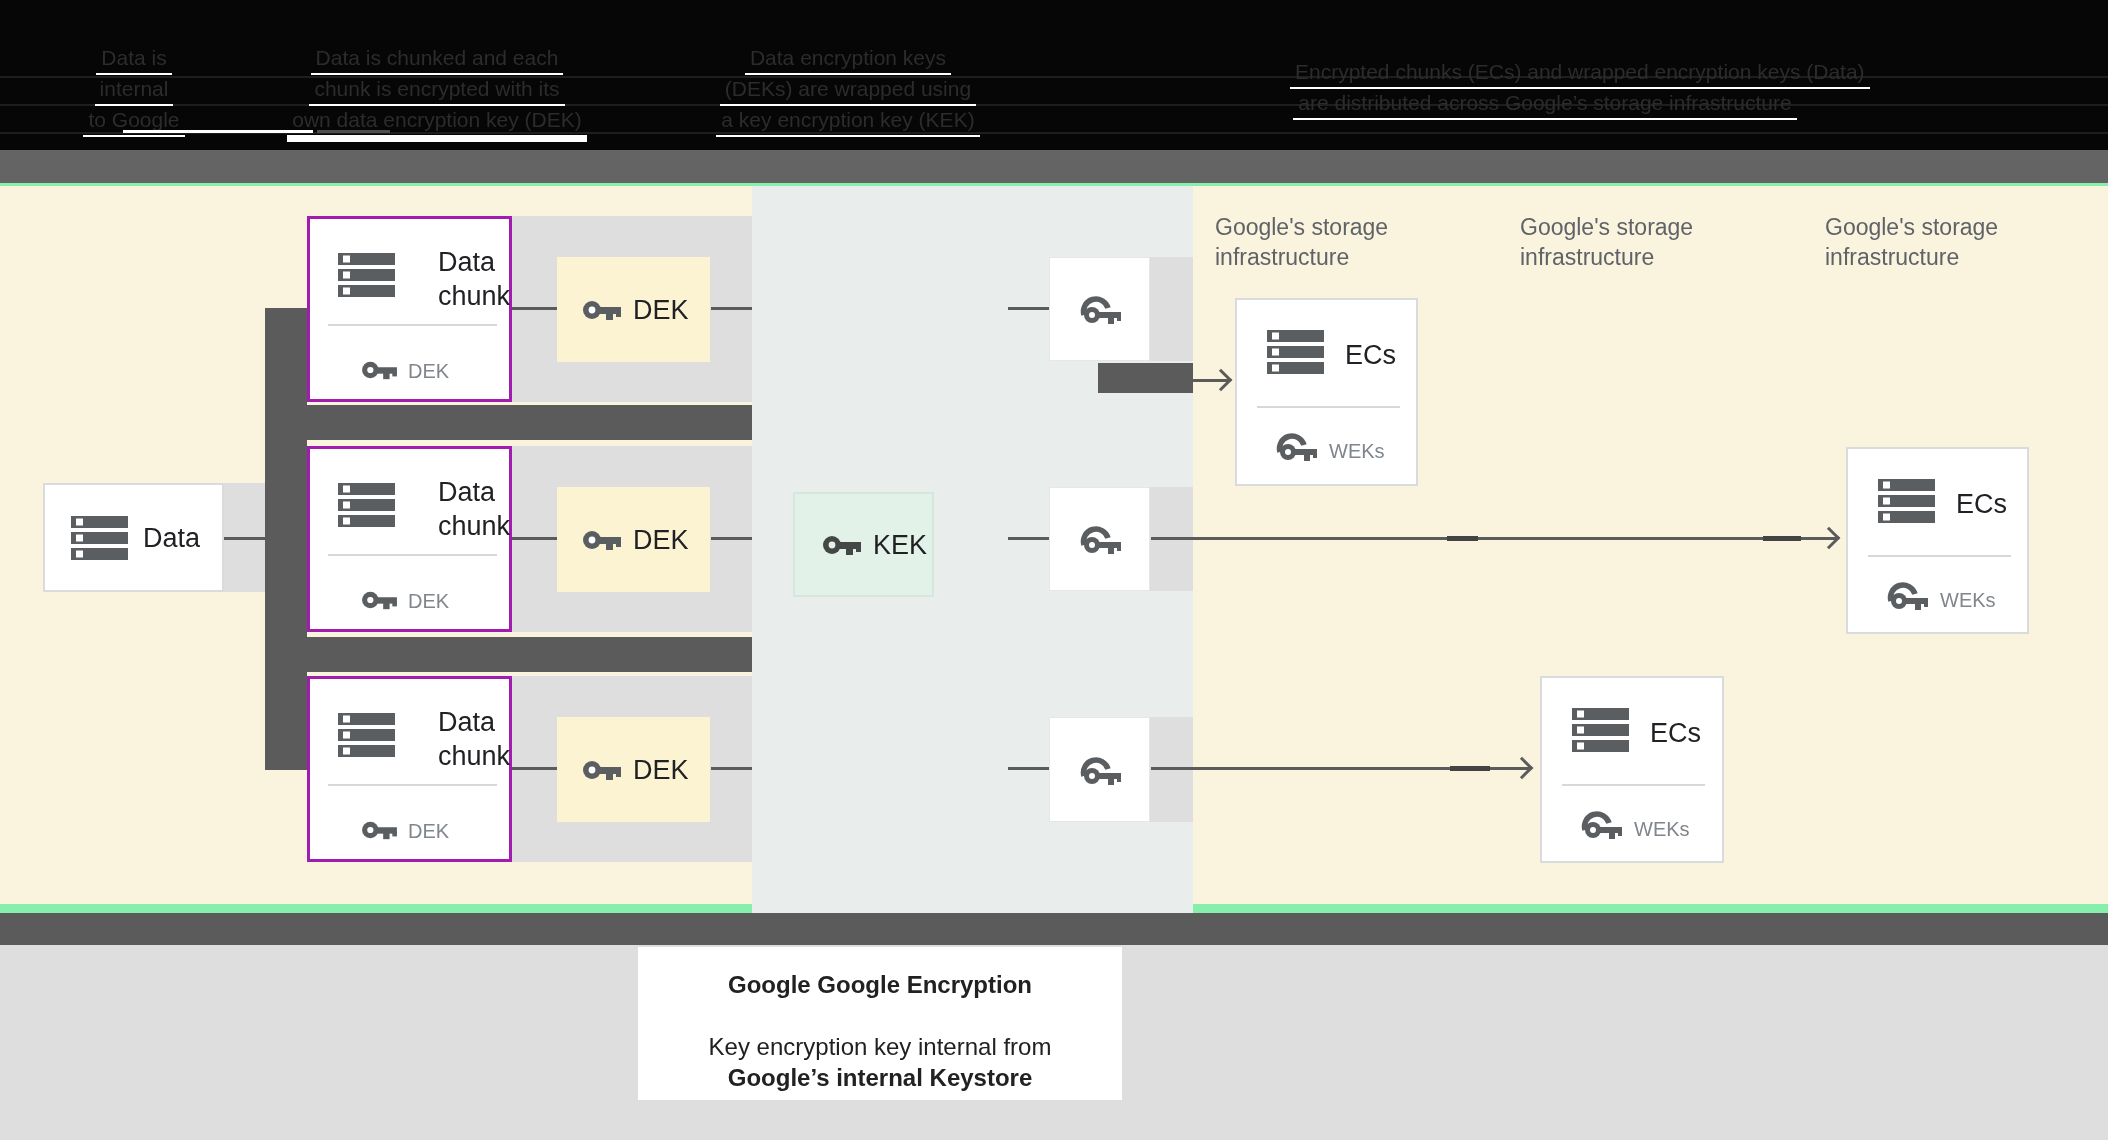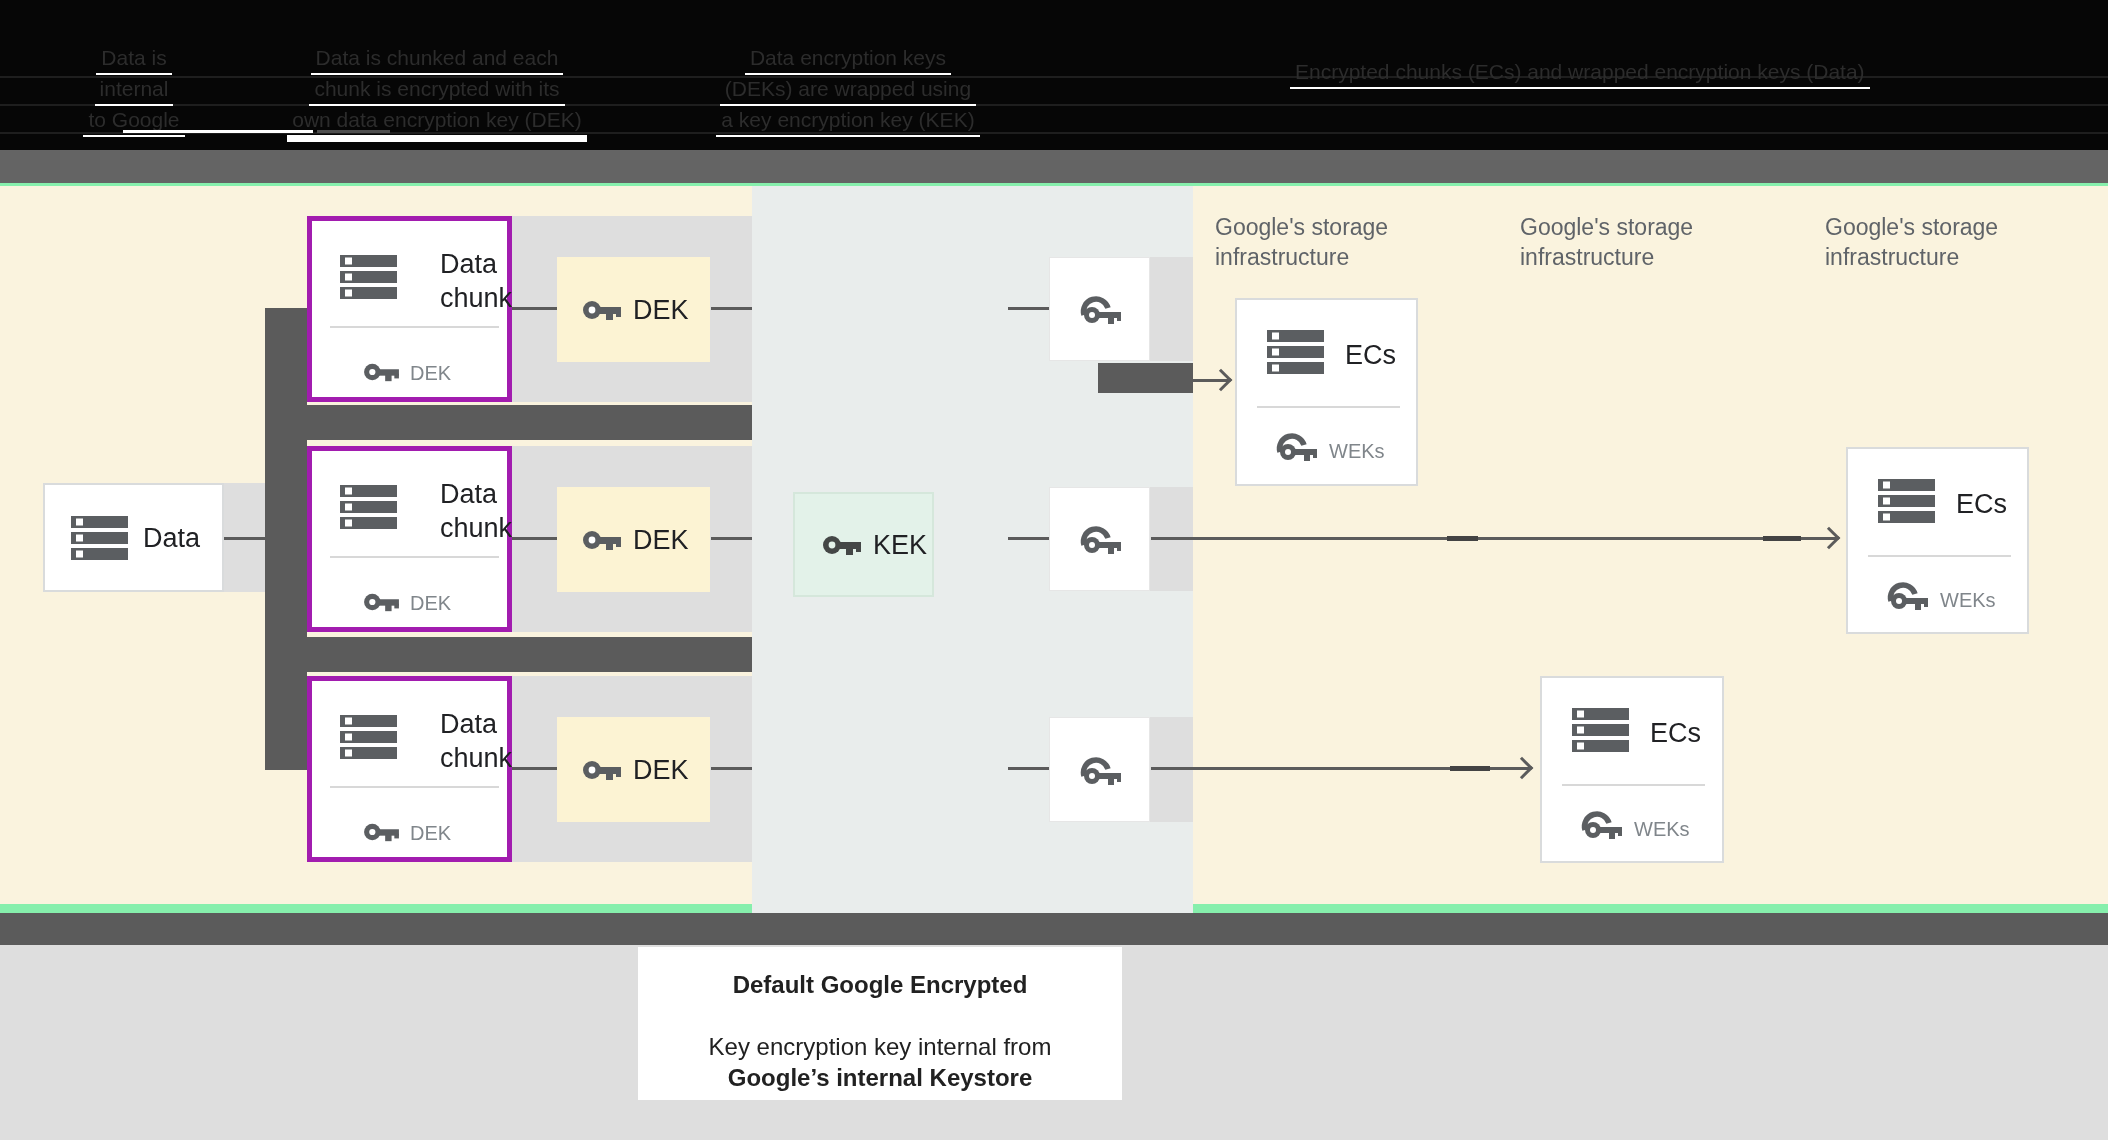--- a/index.html
+++ b/index.html
@@ -20,21 +20,21 @@
   .midband { position:absolute; left:752px; top:186px; width:441px; height:727px; background:#e9edec; }
   .darkbar { position:absolute; background:#5b5b5b; }
   .strip { position:absolute; background:#dedede; }
   .footer { position:absolute; left:0; top:945px; width:2108px; height:195px; background:#dedede; }
 
   .wline { position:absolute; height:3px; background:#5b5b5b; }
   .splice { position:absolute; height:5px; background:#434343; }
   .chev { position:absolute; width:16px; height:16px; border-top:3px solid #5b5b5b; border-right:3px solid #5b5b5b; transform:rotate(45deg); }
 
   .wbox { position:absolute; background:#ffffff; border:2px solid #d9dbdc; }
-  .wbox.thin { border:5px solid #a21caf; }
+  .wbox.thin { border:3px solid #a21caf; }
   .dekbox { position:absolute; width:153px; height:105px; background:#fcf3d3; }
   .kekbox { position:absolute; left:793px; top:492px; width:141px; height:105px; background:#e3f2e9; border:2px solid #d5e7db; }
   .keybox { position:absolute; width:101px; height:104px; background:#ffffff; border:1px solid #e6e6e6; display:flex; align-items:center; justify-content:center; }
 
   .biglabel { position:absolute; color:#202124; font-size:27px; line-height:34px; }
   .smlabel  { position:absolute; color:#80868b; font-size:20px; }
   .divider  { position:absolute; height:2px; background:#d8d8d8; }
   .storage  { position:absolute; width:260px; color:#5f6368; font-size:23px; line-height:30px; }
 
   .caption { position:absolute; left:638px; top:947px; width:484px; height:153px; background:#ffffff; text-align:center; padding-top:24px; color:#212121; }
@@ -62,20 +62,21 @@
       <span>chunk is encrypted with its</span><br>
       <span class="dbl">own data encryption key (DEK)</span>
     </div>
     <div class="hcol" style="left:688px; top:44px; width:320px;">
       <span>Data encryption keys</span><br>
       <span>(DEKs) are wrapped using</span><br>
       <span>a key encryption key (KEK)</span>
     </div>
     <div class="hcol" style="left:1290px; top:58px; width:510px;">
       <span>Encrypted chunks (ECs) and wrapped encryption keys (Data)</span><br>
+      <span>are distributed across Google’s storage infrastructure</span>
     </div>
 
     <div class="abs" style="left:123px; top:130px; width:190px; height:3px; background:#ffffff;"></div>
     <div class="abs" style="left:317px; top:130px; width:73px; height:3px; background:#4f4f4f;"></div>
   </div>
 
   <div class="bandtop"></div>
 
   <div class="cream" style="left:0; top:186px; width:752px; height:718px;"></div>
   <div class="midband"></div>
@@ -386,18 +387,18 @@
         </g>
       <circle cx="13" cy="22" r="3" fill="#fff"></circle>
     </svg>
     <div class="smlabel" style="left:92px; top:140px;">WEKs</div>
   </div>
 
   <div class="darkbar" style="left:0; top:913px; width:2108px; height:32px;"></div>
   <div class="footer"></div>
 
   <div class="caption">
-    <div class="t">Default Google Encrypted</div>
+    <div class="t">Google Google Encryption</div>
     <div class="b">Key encryption key internal from</div>
     <div class="b2">Google’s internal Keystore</div>
   </div>
 
 </div>
 
 </body></html>

